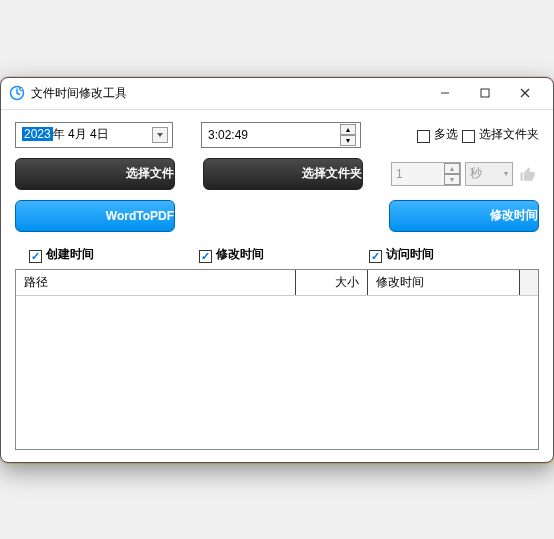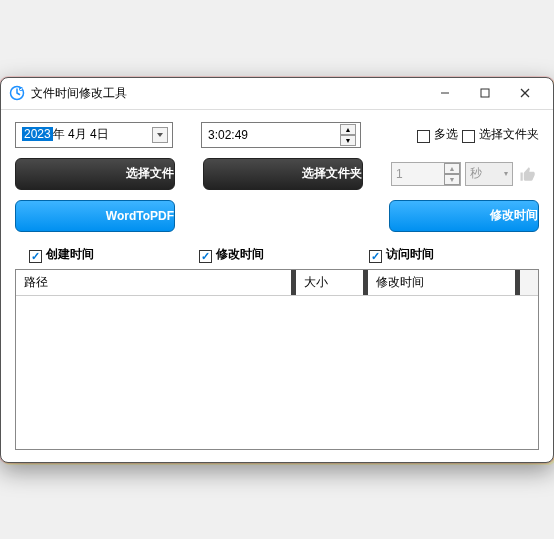--- a/index.html
+++ b/index.html
@@ -26,23 +26,23 @@
 .btn-dark { background: linear-gradient(#4a4a4a, #222); color: #fff; width: 160px; }
 .btn-blue { background: linear-gradient(#3db4ff, #0090f0); color: #fff; width: 160px; border-color: #0066aa; }
 .num-spin { width: 70px; height: 24px; border: 1px solid #aaa; display: flex; align-items: center; background: #f4f4f4; color: #999; }
 .num-spin .val { flex: 1; padding: 0 4px; }
 .sel { width: 48px; height: 24px; border: 1px solid #aaa; background: #eee; color: #999; display: flex; align-items: center; padding: 0 4px; }
 .thumb { width: 22px; height: 22px; display: flex; align-items: center; justify-content: center; }
 .check-row { display: flex; margin: 4px 0 6px 14px; font-weight: bold; }
 .check-row .checkbox { flex: 1; }
 .table { flex: 1; border: 1px solid #888; background: #fff; display: flex; flex-direction: column; }
 .thead { display: flex; border-bottom: 1px solid #ccc; background: #fff; }
-.th { padding: 4px 8px; border-right: 5px solid #404040; font-size: 12px; }
+.th { padding: 4px 8px; border-right: 1px solid #404040; font-size: 12px; }
 .th:nth-child(1) { flex: 0 0 280px; }
-.th:nth-child(2) { flex: 0 0 72px; }
+.th:nth-child(2) { flex: 0 0 72px; text-align: right; }
 .th:nth-child(3) { flex: 1; }
 .th:last-child { flex: 0 0 18px; border-right: none; background: #f4f4f4; }
 .tbody { flex: 1; }
 </style>
 </head>
 <body>
 
 <div class="window">
   <div class="titlebar">
     <span class="app-icon">

